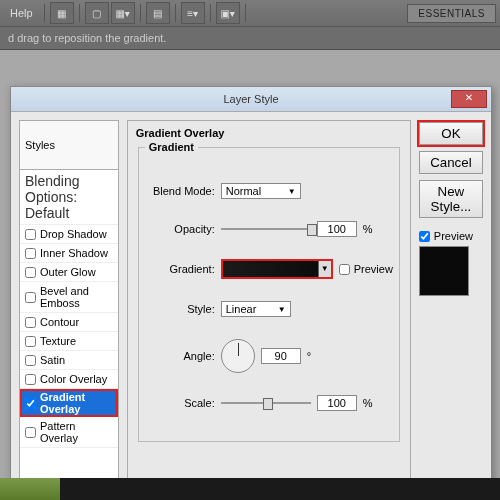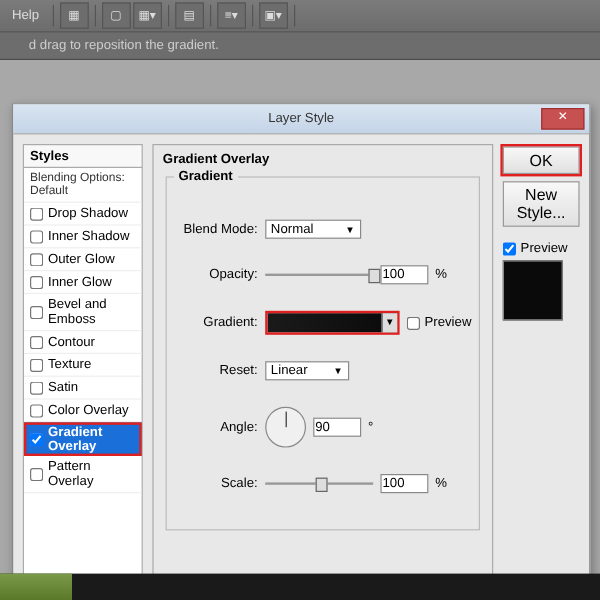--- a/index.html
+++ b/index.html
@@ -2,45 +2,45 @@
 <html><head>
 <meta charset="utf-8">
 <style>
 body{margin:0;font-family:Tahoma,Arial,sans-serif;font-size:11px;background:#b8b8b8;overflow:hidden}
 .app{width:500px;height:500px;position:relative}
 .toolbar{height:26px;background:linear-gradient(#7b7b7b,#6c6c6c);display:flex;align-items:center;padding:0 4px;gap:2px}
 .toolbar .sep{width:1px;height:18px;background:#555;margin:0 3px}
 .toolbar .btn{width:22px;height:20px;background:#6d6d6d;border:1px solid #555;display:flex;align-items:center;justify-content:center;color:#ddd;font-size:10px}
 .toolbar .menu-label{color:#ddd;margin:0 6px}
 .essentials{margin-left:auto;background:#888;border:1px solid #555;padding:3px 10px;color:#222;font-size:10px;letter-spacing:0.5px}
-.optionbar{height:22px;background:#6d6d6d;display:flex;align-items:center;padding:0 24px;color:#ccc;border-top:1px solid #555;border-bottom:1px solid #4a4a4a}
+.optionbar{height:22px;background:#6d6d6d;display:flex;align-items:center;padding:0 8px;color:#ccc;border-top:1px solid #555;border-bottom:1px solid #4a4a4a}
 .canvas{height:452px;background:#a8a8a8;position:relative}
 .dialog{position:absolute;left:10px;top:86px;width:480px;background:#e8e8e8;border:1px solid #888;box-shadow:2px 2px 8px rgba(0,0,0,0.3)}
 .titlebar{height:24px;background:linear-gradient(#d8e4f0,#c4d4e8);display:flex;align-items:center;border-bottom:1px solid #aaa;position:relative}
 .titlebar .title{position:absolute;left:50%;transform:translateX(-50%);color:#333}
 .closex{position:absolute;right:4px;width:34px;height:16px;background:#c75050;border:1px solid #a03030;color:#fff;text-align:center;line-height:14px;font-size:10px}
 .dlgbody{display:flex;padding:8px;gap:8px}
 .leftcol{width:115px}
-.styleshdr{border:1px solid #aaa;background:#f8f8f8;padding:3px 5px;font-weight:bold}
+.styleshdr{border:1px solid #aaa;background:#f8f8f8;padding:18px 5px;font-weight:normal}
 .stylelist{border:1px solid #aaa;border-top:none;background:#fff;height:342px}
 .srow{padding:3px 5px;border-bottom:1px solid #eee;display:flex;align-items:center;gap:4px;cursor:default}
-.srow.hdr{font-size:10px;color:#333}
+.srow.hdr{font-size:14px;color:#333}
 .srow input[type=checkbox]{width:11px;height:11px;margin:0}
 .srow.sel{background:#1a6fd8;color:#fff}
 .srow.hl{outline:2px solid #e02020;outline-offset:-2px}
 .srow.indent{}
 .midcol{flex:1;border:1px solid #aaa;background:#e8e8e8;padding:6px 8px;position:relative}
 .sechdr{font-weight:bold;margin-bottom:2px}
 .secbox{border:1px solid #bbb;padding:8px 6px;margin-bottom:8px}
 .secbox legend{font-weight:bold;padding:0 4px;font-size:11px}
 .frow{display:flex;align-items:center;margin:22px 0;gap:6px}
 .flabel{width:70px;text-align:right}
 .sel{background:#fff;border:1px solid #888;padding:1px 4px;min-width:70px;display:flex;align-items:center;justify-content:space-between}
 .sel .dd{font-size:8px}
-.nbox{width:36px;background:#fff;border:1px solid #888;padding:1px}
+.nbox{width:36px;background:#fff;border:1px solid #888;text-align:center;padding:1px}
 .slider{flex:1;max-width:90px;height:2px;background:#999;position:relative}
 .slider .thumb{position:absolute;top:-4px;width:8px;height:10px;background:#ddd;border:1px solid #666}
 .gradswatch{width:108px;height:16px;background:linear-gradient(90deg,#1a1a1a,#0a0a0a);border:2px solid #e02020;display:flex;align-items:center}
 .gradswatch .dd{width:12px;height:16px;background:#ddd;border-left:1px solid #666;margin-left:auto;text-align:center;font-size:8px;line-height:16px}
 .angdial{width:32px;height:32px;border:1px solid #888;border-radius:50%;background:#f0f0f0;position:relative}
 .angdial::after{content:'';position:absolute;left:50%;top:3px;width:1px;height:13px;background:#333}
 .dbtn{background:linear-gradient(#f8f8f8,#e0e0e0);border:1px solid #999;padding:3px 8px;font-size:11px}
 .btnrow{display:flex;gap:10px;justify-content:center;margin-top:8px}
 .rightcol{width:74px;display:flex;flex-direction:column;gap:6px;padding-top:2px}
 .rbtn{background:linear-gradient(#f8f8f8,#e0e0e0);border:1px solid #999;padding:3px 4px;text-align:center}
@@ -63,20 +63,21 @@
   <span class="sep"></span>
   <div class="btn">▢</div>
   <div class="btn">▦▾</div>
   <span class="sep"></span>
   <div class="btn">▤</div>
   <span class="sep"></span>
   <div class="btn">≡▾</div>
   <span class="sep"></span>
   <div class="btn">▣▾</div>
   <span class="sep"></span>
+  <div class="essentials">ESSENTIALS</div>
 </div>
 <div class="optionbar">
   <span>d drag to reposition the gradient.</span>
 </div>
 <div class="canvas"></div>
 
 <div class="dialog">
   <div class="titlebar">
     <span class="title">Layer Style</span>
     <div class="closex">✕</div>
@@ -93,24 +94,20 @@
         <div class="srow">
               <input type="checkbox" style="">
               <span>Inner Shadow</span>
             </div>
         <div class="srow">
               <input type="checkbox" style="">
               <span>Outer Glow</span>
             </div>
         <div class="srow">
               <input type="checkbox" style="">
-              <span>Inner Glow</span>
-            </div>
-        <div class="srow">
-              <input type="checkbox" style="">
               <span>Bevel and Emboss</span>
             </div>
         <div class="srow indent">
               <input type="checkbox" style="">
               <span>Contour</span>
             </div>
         <div class="srow indent">
               <input type="checkbox" style="">
               <span>Texture</span>
             </div>
@@ -156,21 +153,21 @@
           <div class="flabel">Gradient:</div>
           <div class="gradswatch">
                 <div class="dd">▼</div>
               </div>
           <div class="cb">
                 <input type="checkbox" style="">
                 <span>Preview</span>
               </div>
         </div>
         <div class="frow">
-          <div class="flabel">Reset:</div>
+          <div class="flabel">Style:</div>
           <div class="sel" style="min-width:60px">
                 <span>Linear</span>
                 <span class="dd">▼</span>
               </div>
         </div>
         <div class="frow">
           <div class="flabel">Angle:</div>
           <div class="angdial"></div>
           <div class="nbox">90</div>
           <span>°</span>
@@ -181,20 +178,21 @@
                 <div class="thumb" style="left:42px"></div>
               </div>
           <div class="nbox">100</div>
           <span>%</span>
         </div>
       </fieldset>
     </div>
 
     <div class="rightcol">
       <button class="rbtn hl">OK</button>
+      <button class="rbtn">Cancel</button>
       <button class="rbtn">New Style...</button>
       <div class="preview">
         <div class="cb">
               <input type="checkbox" checked="" style="">
               <span>Preview</span>
             </div>
         <div class="pvswatch"></div>
       </div>
     </div>
   </div>

